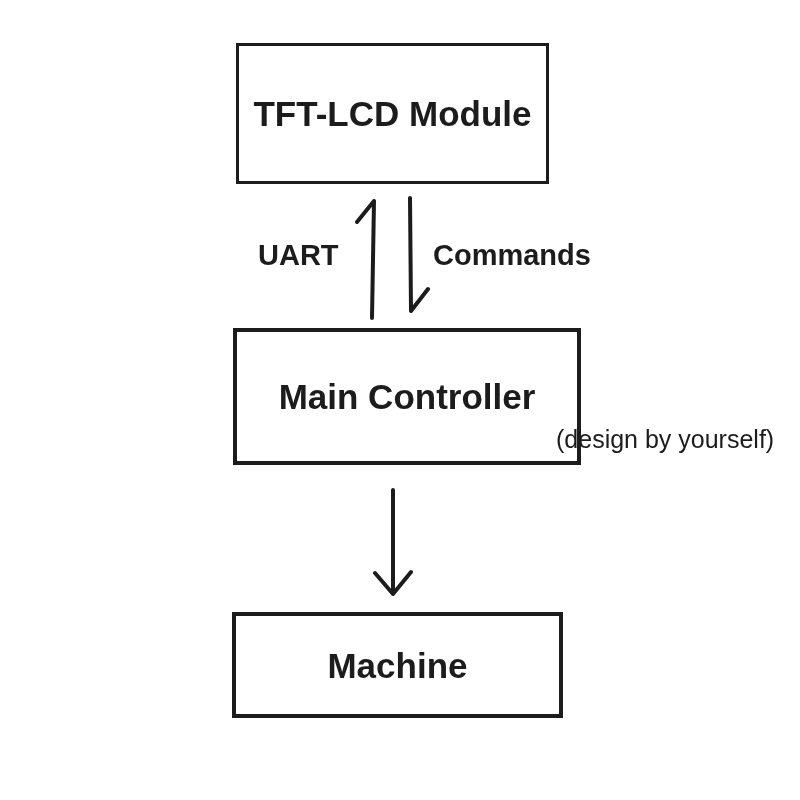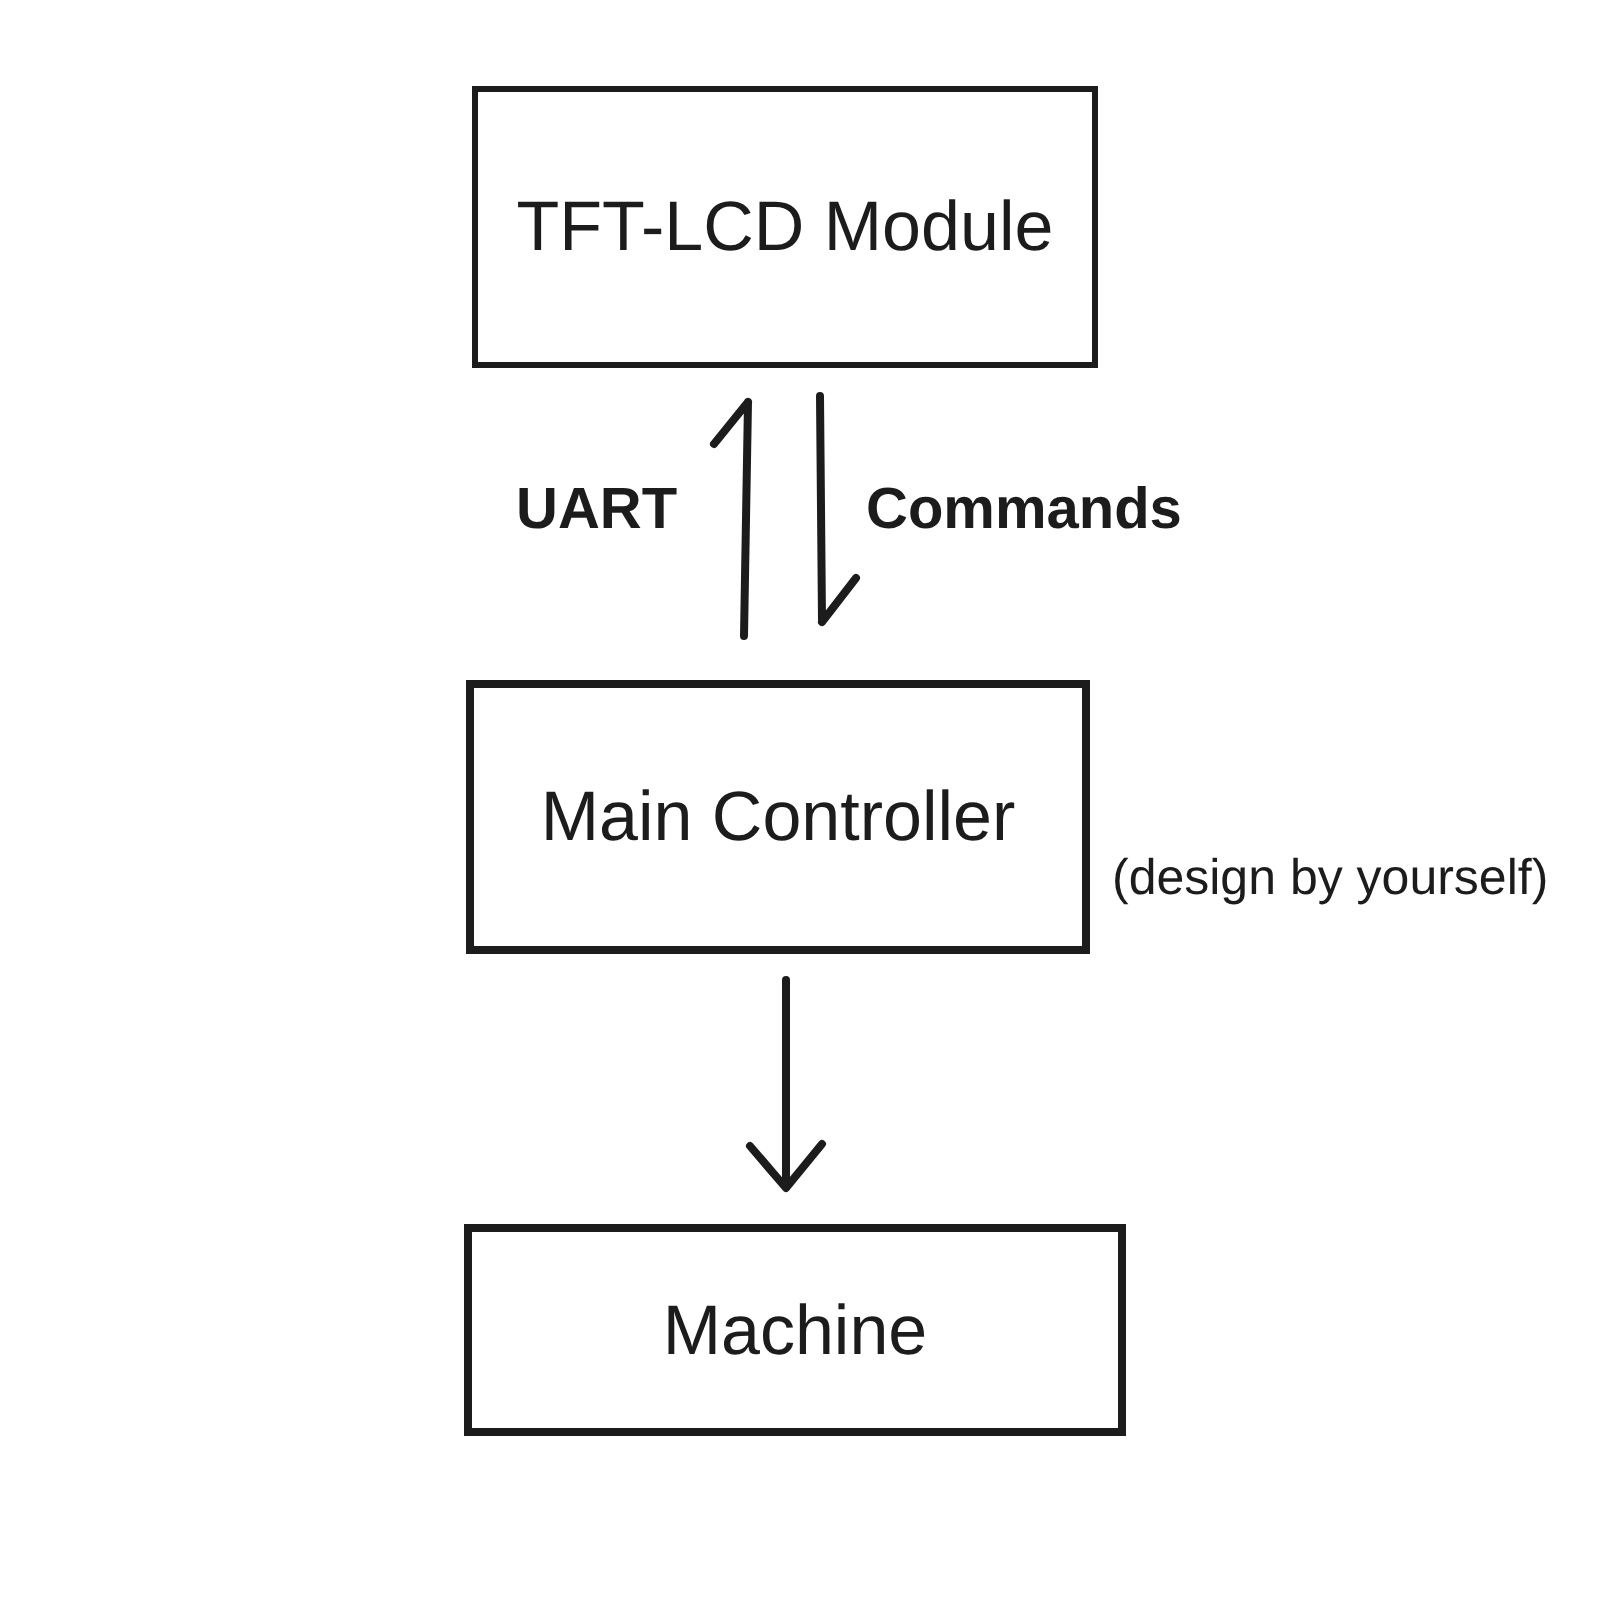--- a/index.html
+++ b/index.html
@@ -37,33 +37,33 @@
   .node {
     position: absolute;
     box-sizing: border-box;
     border: 4px solid var(--ink);
     background: var(--bg);
     display: flex;
     flex-direction: column;
     align-items: center;
     justify-content: center;
     text-align: right;
-    font-weight: normal;
+    font-weight: bold;
     font-size: 35px;
     line-height: 49px;
     white-space: nowrap;
   }
   .node-tft {
     left: 236px; top: 43px;
     width: 313px; height: 141px;
     border-width: 3px;
   }
   .node-mcu {
-    left: 233px; top: 340px;
-    width: 312px; height: 137px;
+    left: 233px; top: 328px;
+    width: 348px; height: 137px;
   }
   .node-machine {
     left: 232px; top: 612px;
     width: 331px; height: 106px;
   }
   .edge-label {
     position: absolute;
     font-weight: bold;
     font-size: 29px;
     line-height: 29px;

